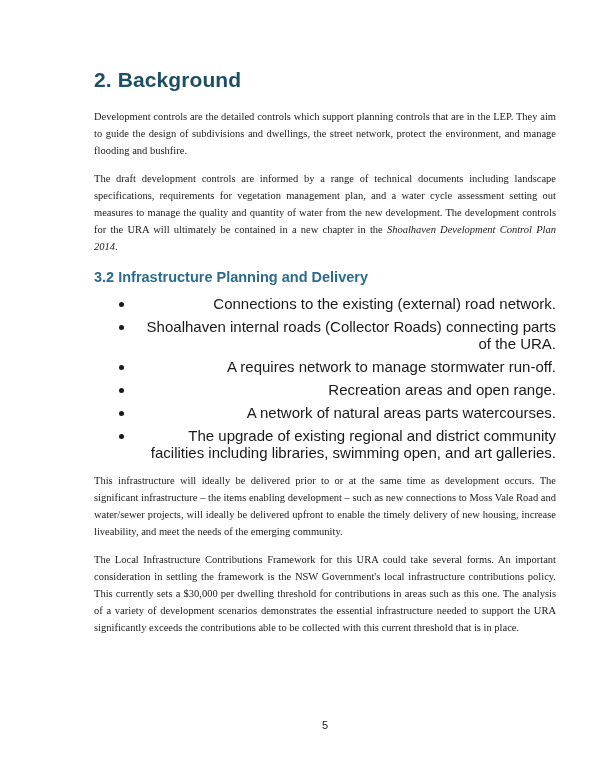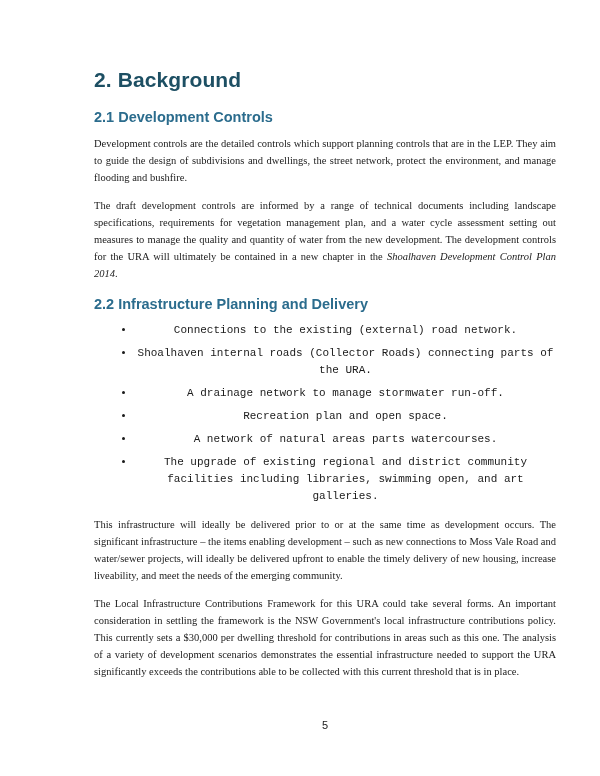--- a/index.html
+++ b/index.html
@@ -43,59 +43,57 @@
     color: var(--body, #1a1a1a);
     font-family: Liberation Serif, serif;
   }
   p.body em { font-style: italic; }
   ul.bullets {
     margin: 8px 0 11px 0;
     padding: 0 0 0 41px;
     list-style: disc;
   }
   ul.bullets li {
-    font-size: 11px;
+    font-size: 15px;
     line-height: 17px;
     margin: 0 0 6px 0;
-    text-align: center;
+    text-align: right;
     color: var(--body, #1a1a1a);
-    font-family: Liberation Mono, monospace;
   }
   .page-number {
     position: absolute;
     left: 0;
     top: 719px;
     width: 100%;
     text-align: center;
     font-size: 11px;
     color: var(--body, #1a1a1a);
   }
 </style>
 </head>
 <body>
 
 <div class="page">
   <div class="content">
 
     <h1 class="h1">2. Background</h1>
 
-    <h2 class="h2">2.1 Development Controls</h2>
 
     <p class="body">Development controls are the detailed controls which support planning controls that are in the LEP. They aim to guide the design of subdivisions and dwellings, the street network, protect the environment, and manage flooding and bushfire.</p>
 
     <p class="body"><span>The draft development controls are informed by a range of technical documents including landscape specifications, requirements for vegetation management plan, and a water cycle assessment setting out measures to manage the quality and quantity of water from the new development. The development controls for the URA will ultimately be contained in a new chapter in the </span><em>Shoalhaven Development Control Plan 2014</em><span>.</span></p>
 
-    <h2 class="h2">2.2 Infrastructure Planning and Delivery</h2>
+    <h2 class="h2">3.2 Infrastructure Planning and Delivery</h2>
 
 
     <ul class="bullets">
       <li>Connections to the existing (external) road network.</li>
       <li>Shoalhaven internal roads (Collector Roads) connecting parts of the URA.</li>
-      <li>A drainage network to manage stormwater run-off.</li>
-      <li>Recreation plan and open space.</li>
+      <li>A requires network to manage stormwater run-off.</li>
+      <li>Recreation areas and open range.</li>
       <li>A network of natural areas parts watercourses.</li>
       <li>The upgrade of existing regional and district community facilities including libraries, swimming open, and art galleries.</li>
     </ul>
 
     <p class="body">This infrastructure will ideally be delivered prior to or at the same time as development occurs. The significant infrastructure – the items enabling development – such as new connections to Moss Vale Road and water/sewer projects, will ideally be delivered upfront to enable the timely delivery of new housing, increase liveability, and meet the needs of the emerging community.</p>
 
     <p class="body">The Local Infrastructure Contributions Framework for this URA could take several forms. An important consideration in settling the framework is the NSW Government's local infrastructure contributions policy. This currently sets a $30,000 per dwelling threshold for contributions in areas such as this one. The analysis of a variety of development scenarios demonstrates the essential infrastructure needed to support the URA significantly exceeds the contributions able to be collected with this current threshold that is in place.</p>
 
   </div>
 

